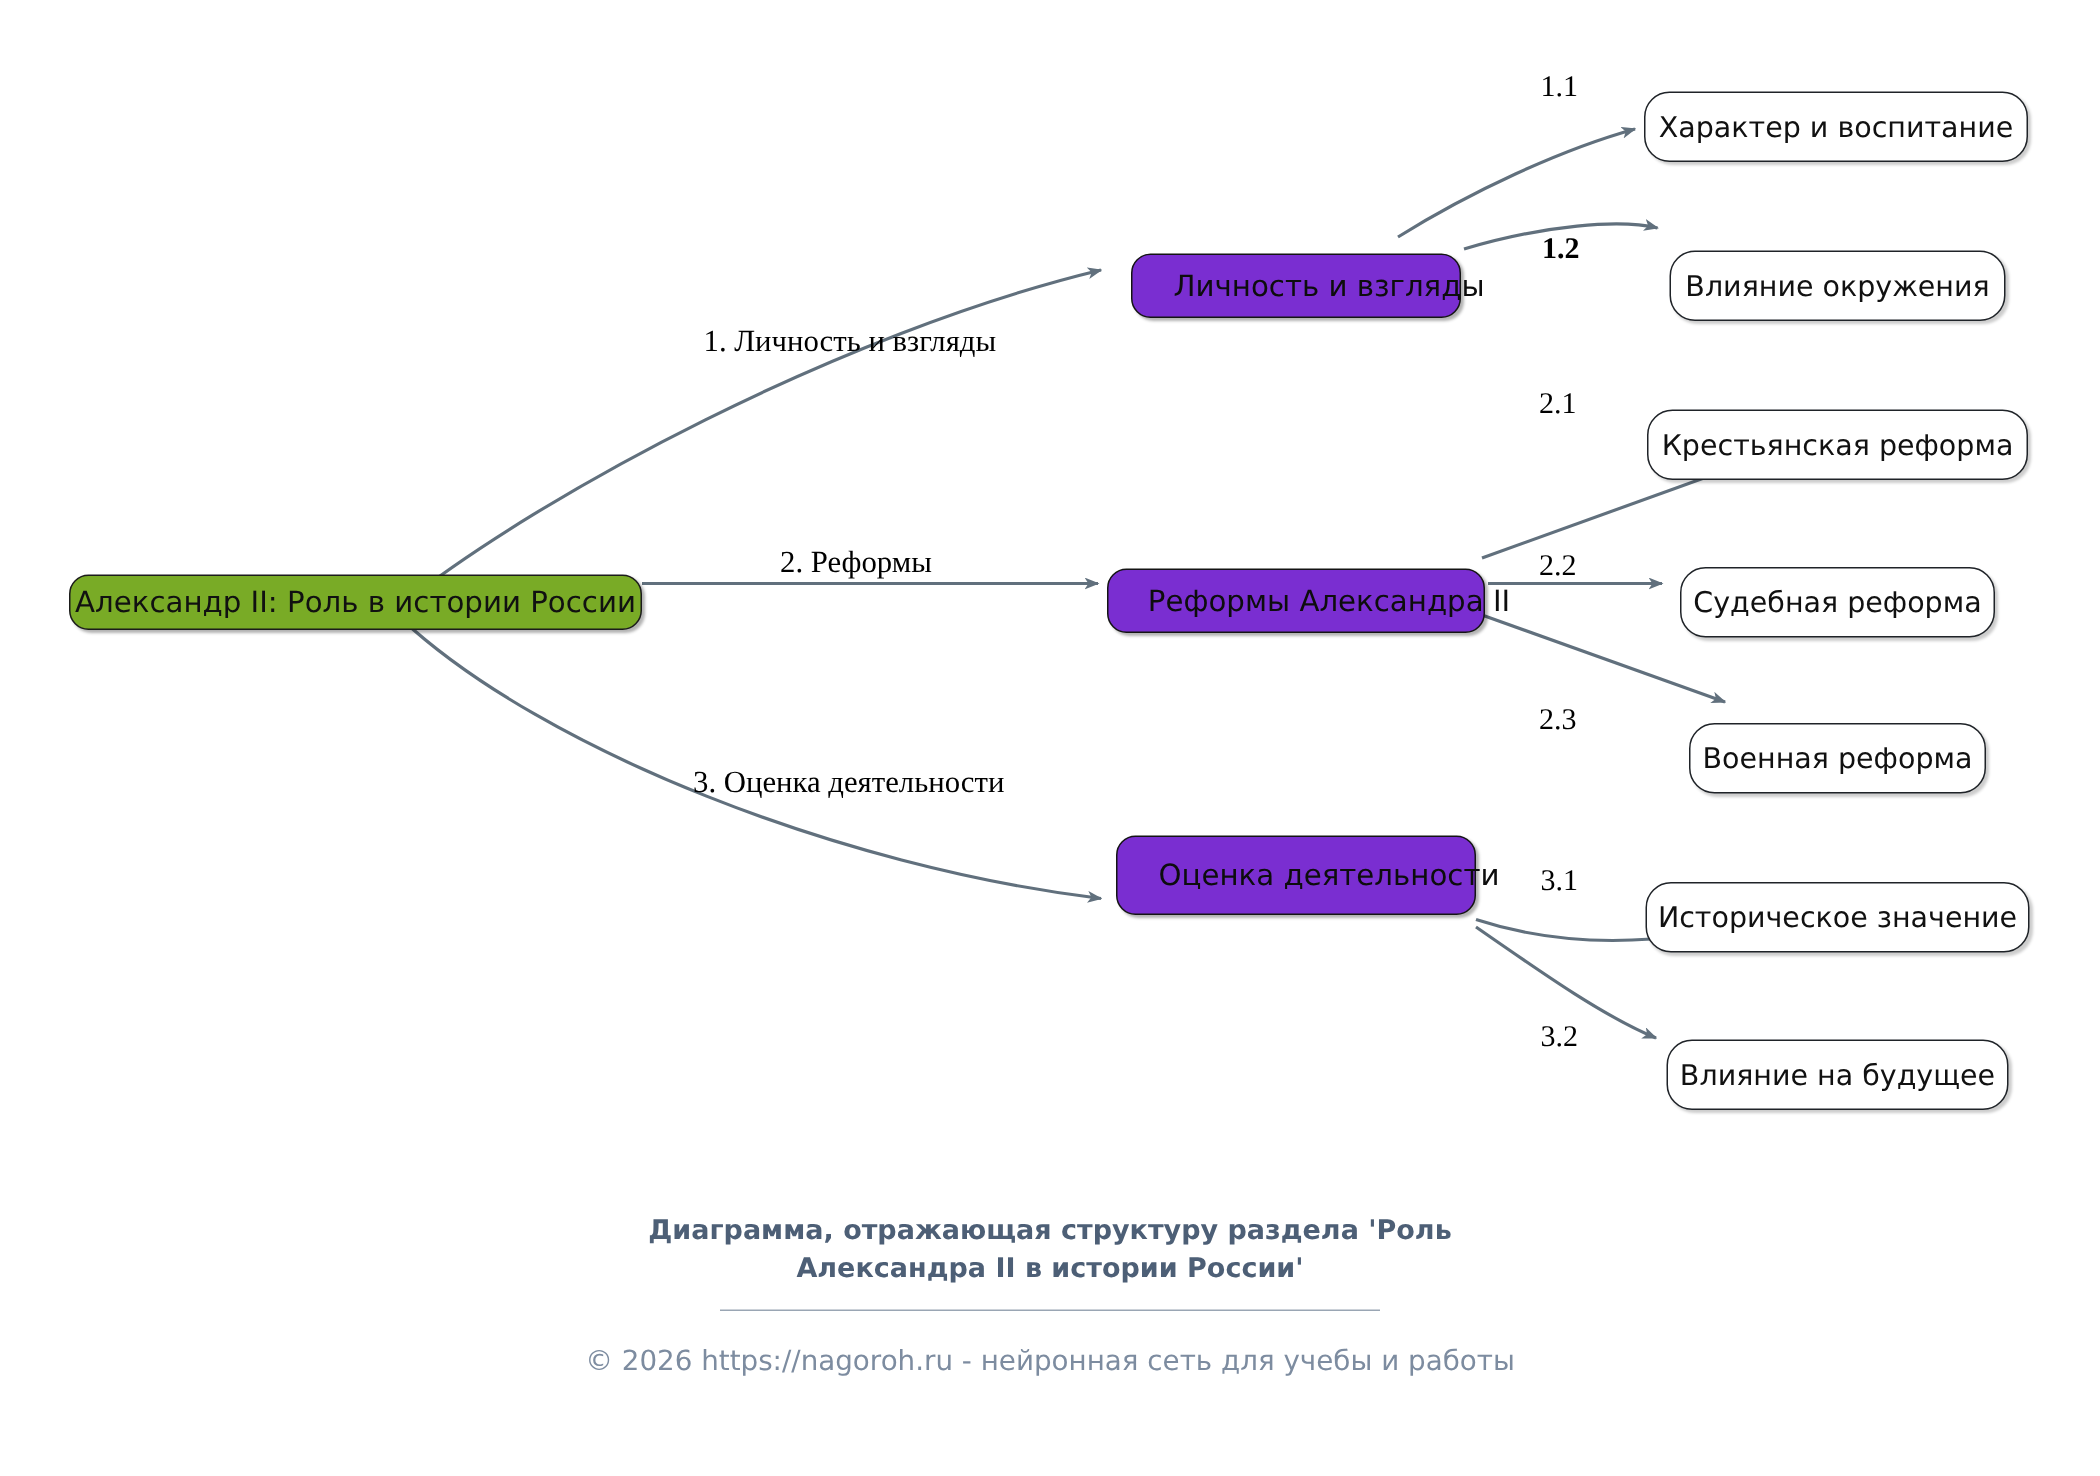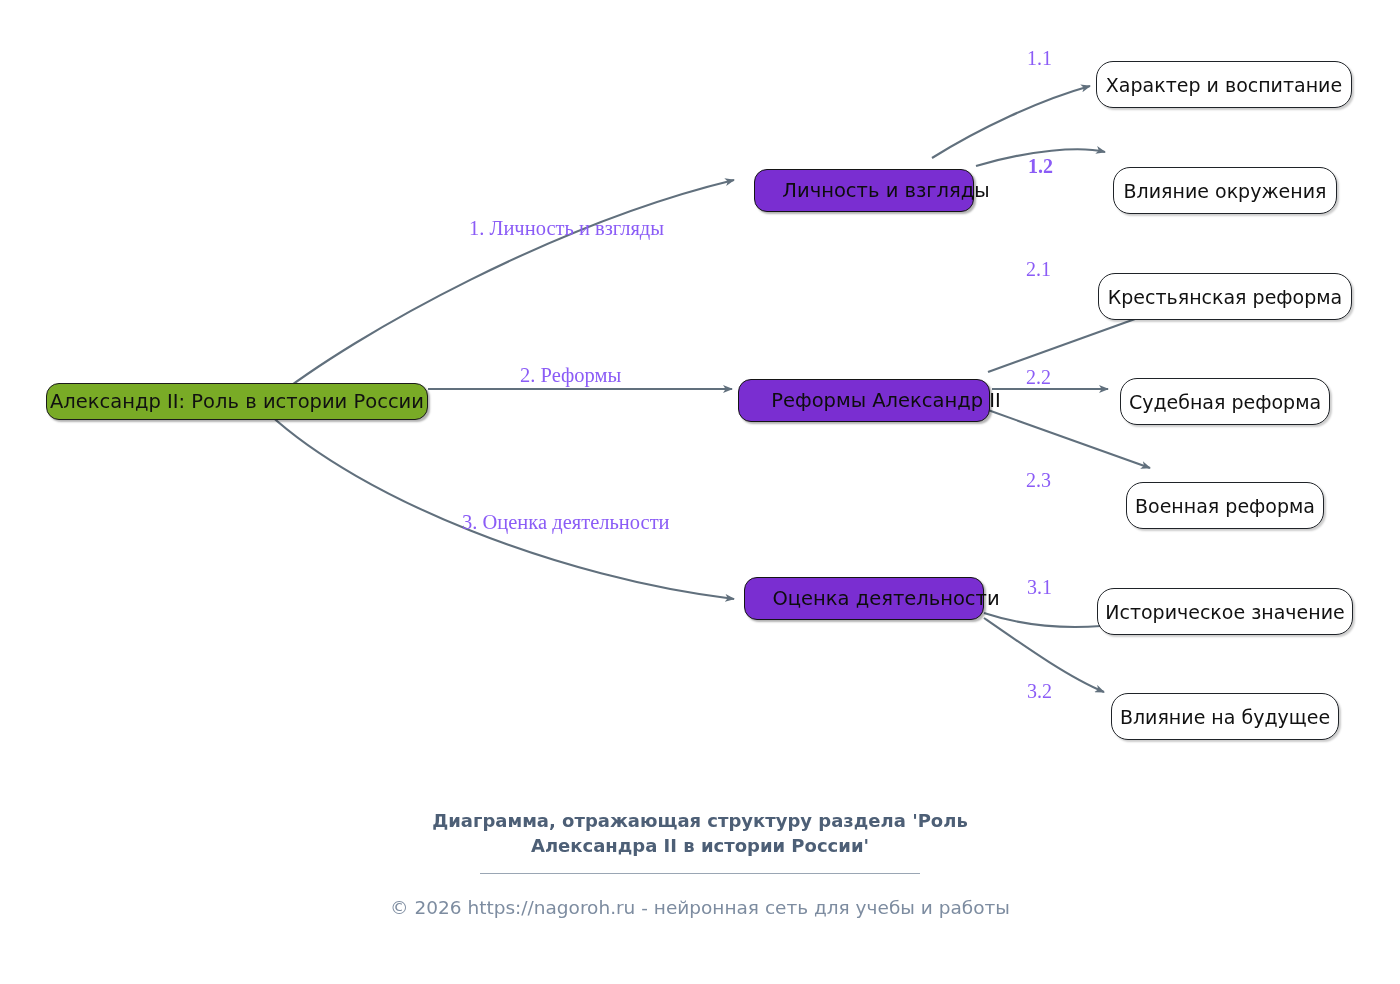--- a/index.html
+++ b/index.html
@@ -76,21 +76,21 @@
     color: #111111;
     font-size: 19px;
     box-shadow: 2px 2px 2px rgba(0,0,0,0.20);
   }
 
   
   .edge-label {
     position: absolute;
     font-family: "Liberation Serif", "DejaVu Serif", serif;
     font-size: 20.5px;
-    color: #8b5cf6;
+    color: #000000;
     white-space: nowrap;
   }
   .edge-label.num {
     font-size: 20px;
   }
 
   
   #caption-block {
     position: absolute;
     left: 0;
@@ -151,24 +151,24 @@
 
   <div class="node node-root" style="left:46px; top:371px; width:382px; height:37px;">
     <span>Александр II: Роль в истории России</span>
   </div>
 
   <div class="node node-branch" style="left:754px; top:157px; width:220px; height:43px;">
     <span>Личность и взгляды</span>
   </div>
 
   <div class="node node-branch" style="left:738px; top:367px; width:252px; height:43px;">
-    <span>Реформы Александр II</span>
-  </div>
-
-  <div class="node node-branch" style="left:744px; top:565px; width:240px; height:43px;">
+    <span>Реформы Александра II</span>
+  </div>
+
+  <div class="node node-branch" style="left:744px; top:545px; width:240px; height:53px;">
     <span>Оценка деятельности</span>
   </div>
 
   <div class="node node-leaf" style="left:1096px; top:49px; width:256px; height:47px;">
     <span>Характер и воспитание</span>
   </div>
 
   <div class="node node-leaf" style="left:1113px; top:155px; width:224px; height:47px;">
     <span>Влияние окружения</span>
   </div>

